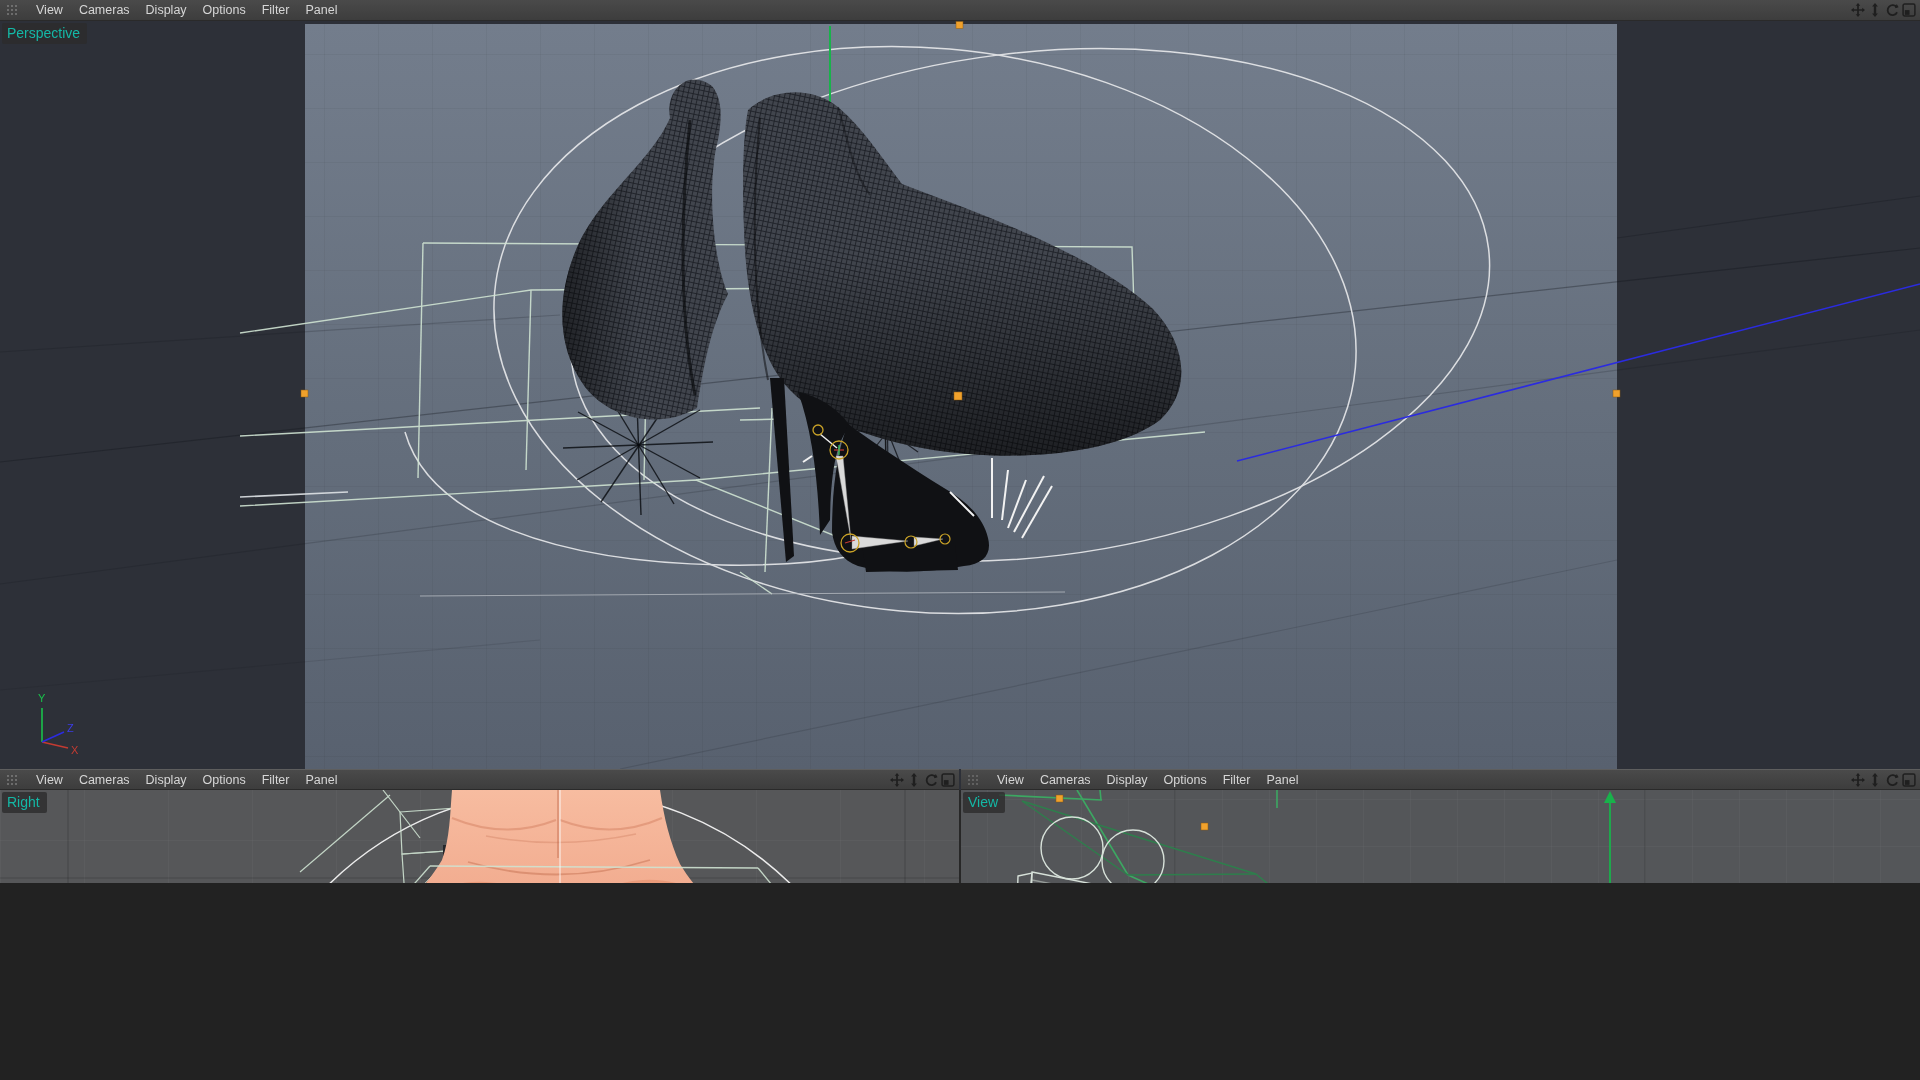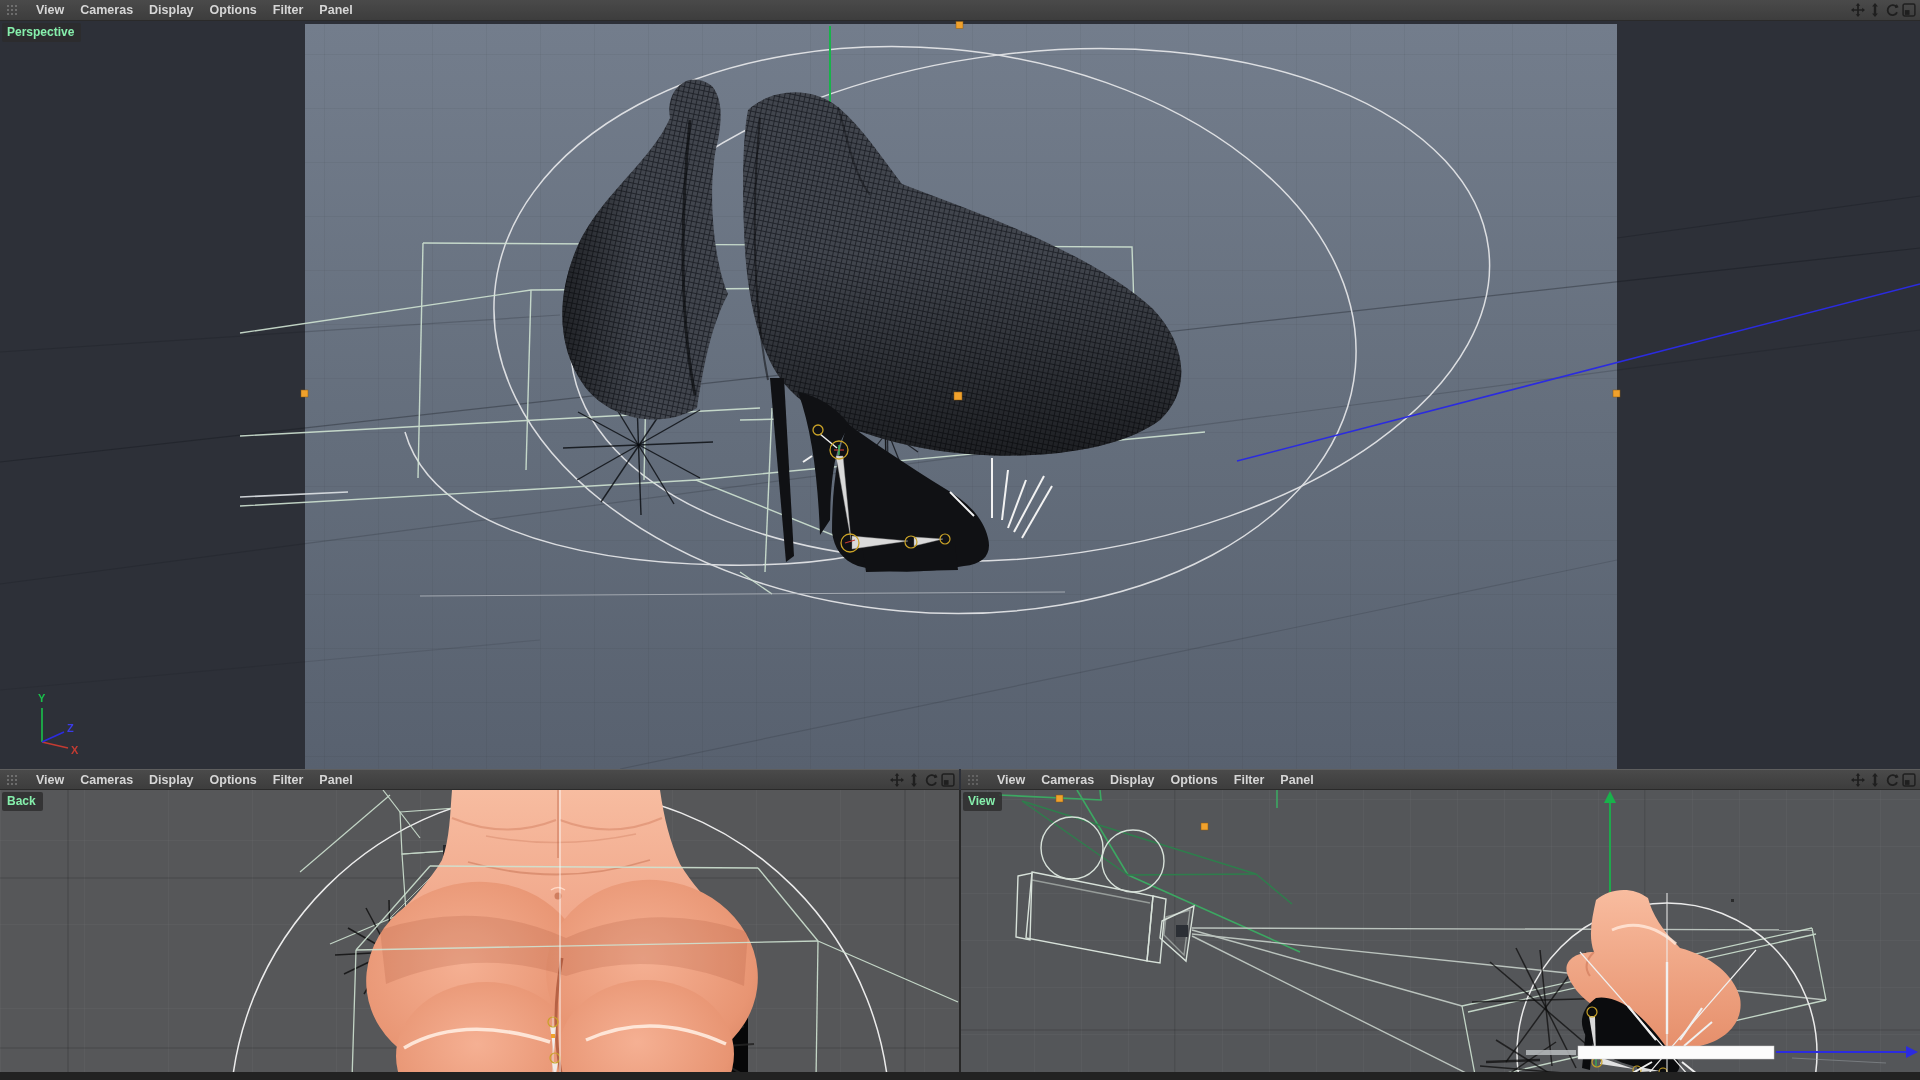--- a/index.html
+++ b/index.html
@@ -1,28 +1,28 @@
 <!DOCTYPE html>
 <html><head>
 <meta charset="utf-8">
 <style>
   html,body{margin:0;padding:0;background:#222;}
-  .stage{position:relative;width:1920px;height:1072px;overflow:hidden;
-         font-family:"Liberation Sans",sans-serif;background:#2D3038;font-weight:bold;}
+  .stage{position:relative;width:1920px;height:883px;overflow:hidden;
+         font-family:"Liberation Sans",sans-serif;background:#2D3038;}
   .menubar{position:absolute;height:21px;background:linear-gradient(#4a4a4a,#3d3d3d);
            border-bottom:1px solid #2a2a2a;display:flex;align-items:center;
            color:#d6d6d6;font-size:12.5px;box-sizing:border-box;}
   .menubar.mid{border-top:1px solid #5e5e5e;}
   .handle{width:14px;height:12px;margin:0 8px 0 6px;flex:0 0 auto;}
   .mi{padding:0 8px;cursor:default;white-space:nowrap;}
   .spacer{flex:1 1 auto;}
   .icons{display:flex;align-items:center;gap:3px;padding-right:4px;}
   .vicon{width:14px;height:14px;display:inline-block;}
-  .vplabel{position:absolute;background:rgba(44,44,44,.8);color:#86efac;
-           font-size:12px;padding:2px 7px 3px 5px;border-radius:2px;z-index:5;}
+  .vplabel{position:absolute;background:rgba(44,44,44,.8);color:#14b8a6;
+           font-size:14px;padding:2px 7px 3px 5px;border-radius:2px;z-index:5;}
   .vp{position:absolute;overflow:hidden;}
   .vp svg{display:block;}
   .divider-v{position:absolute;background:#272727;}
 </style>
 </head>
 <body>
 
 <div class="stage">
 
   <div class="menubar" style="left:0;top:0;width:1920px;">
@@ -290,21 +290,21 @@
             <path fill="#1f1f1f" d="M9.3 4.9l3.3-.9L10.9 1z"></path>
           </svg></span>
       <span class="vicon">
         <svg width="14" height="14" viewBox="0 0 13 13">
             <rect x="1" y="1" width="11" height="11" rx="1.5" fill="none" stroke="#1f1f1f" stroke-width="1.4"></rect>
             <rect x="2.6" y="6.6" width="4.4" height="4.4" fill="#1f1f1f"></rect>
           </svg></span>
     </span>
   </div>
 
-  <div class="vplabel" style="left:2px;top:792px;">Back</div>
+  <div class="vplabel" style="left:2px;top:792px;">Right</div>
   <div class="vp" style="left:0;top:790px;width:959px;height:290px;">
     <svg width="959" height="290" viewBox="0 790 959 290">
       <defs>
         <pattern id="bgrid" width="84" height="84" patternUnits="userSpaceOnUse">
           <path d="M84 0H0V84" fill="none" stroke="rgba(255,255,255,.055)" stroke-width="1"></path>
         </pattern>
         <linearGradient id="torsog" x1="0" y1="0" x2="0" y2="1">
           <stop offset="0" stop-color="#F7BCA0"></stop>
             <stop offset="1" stop-color="#EEA083"></stop>
         </linearGradient>

